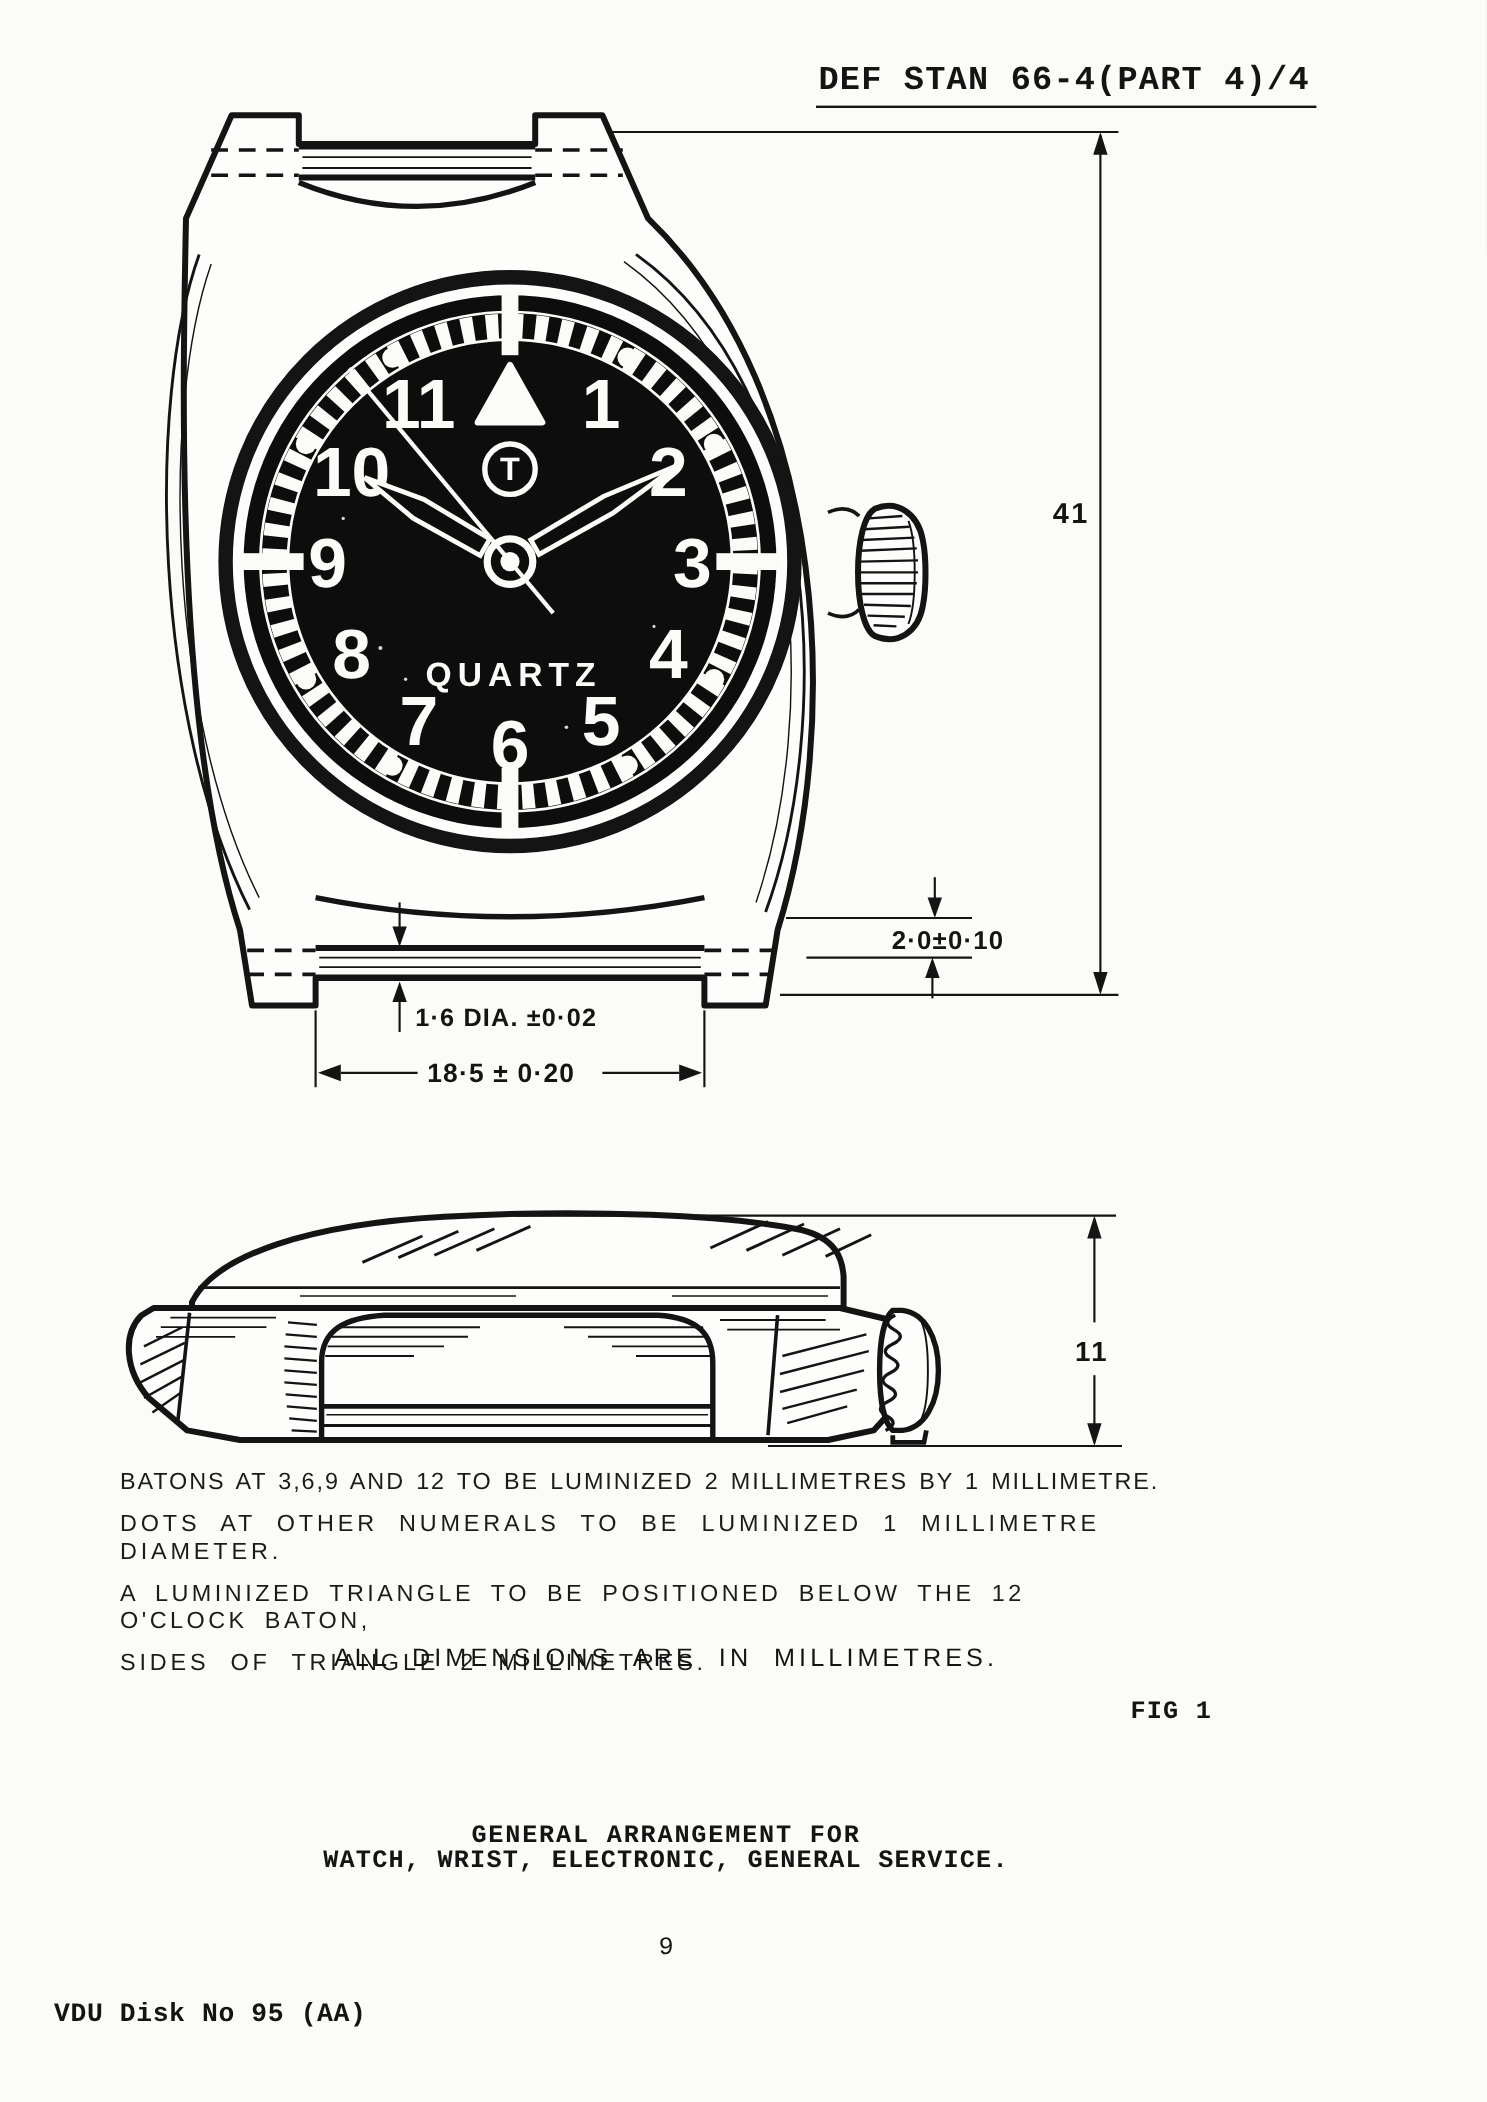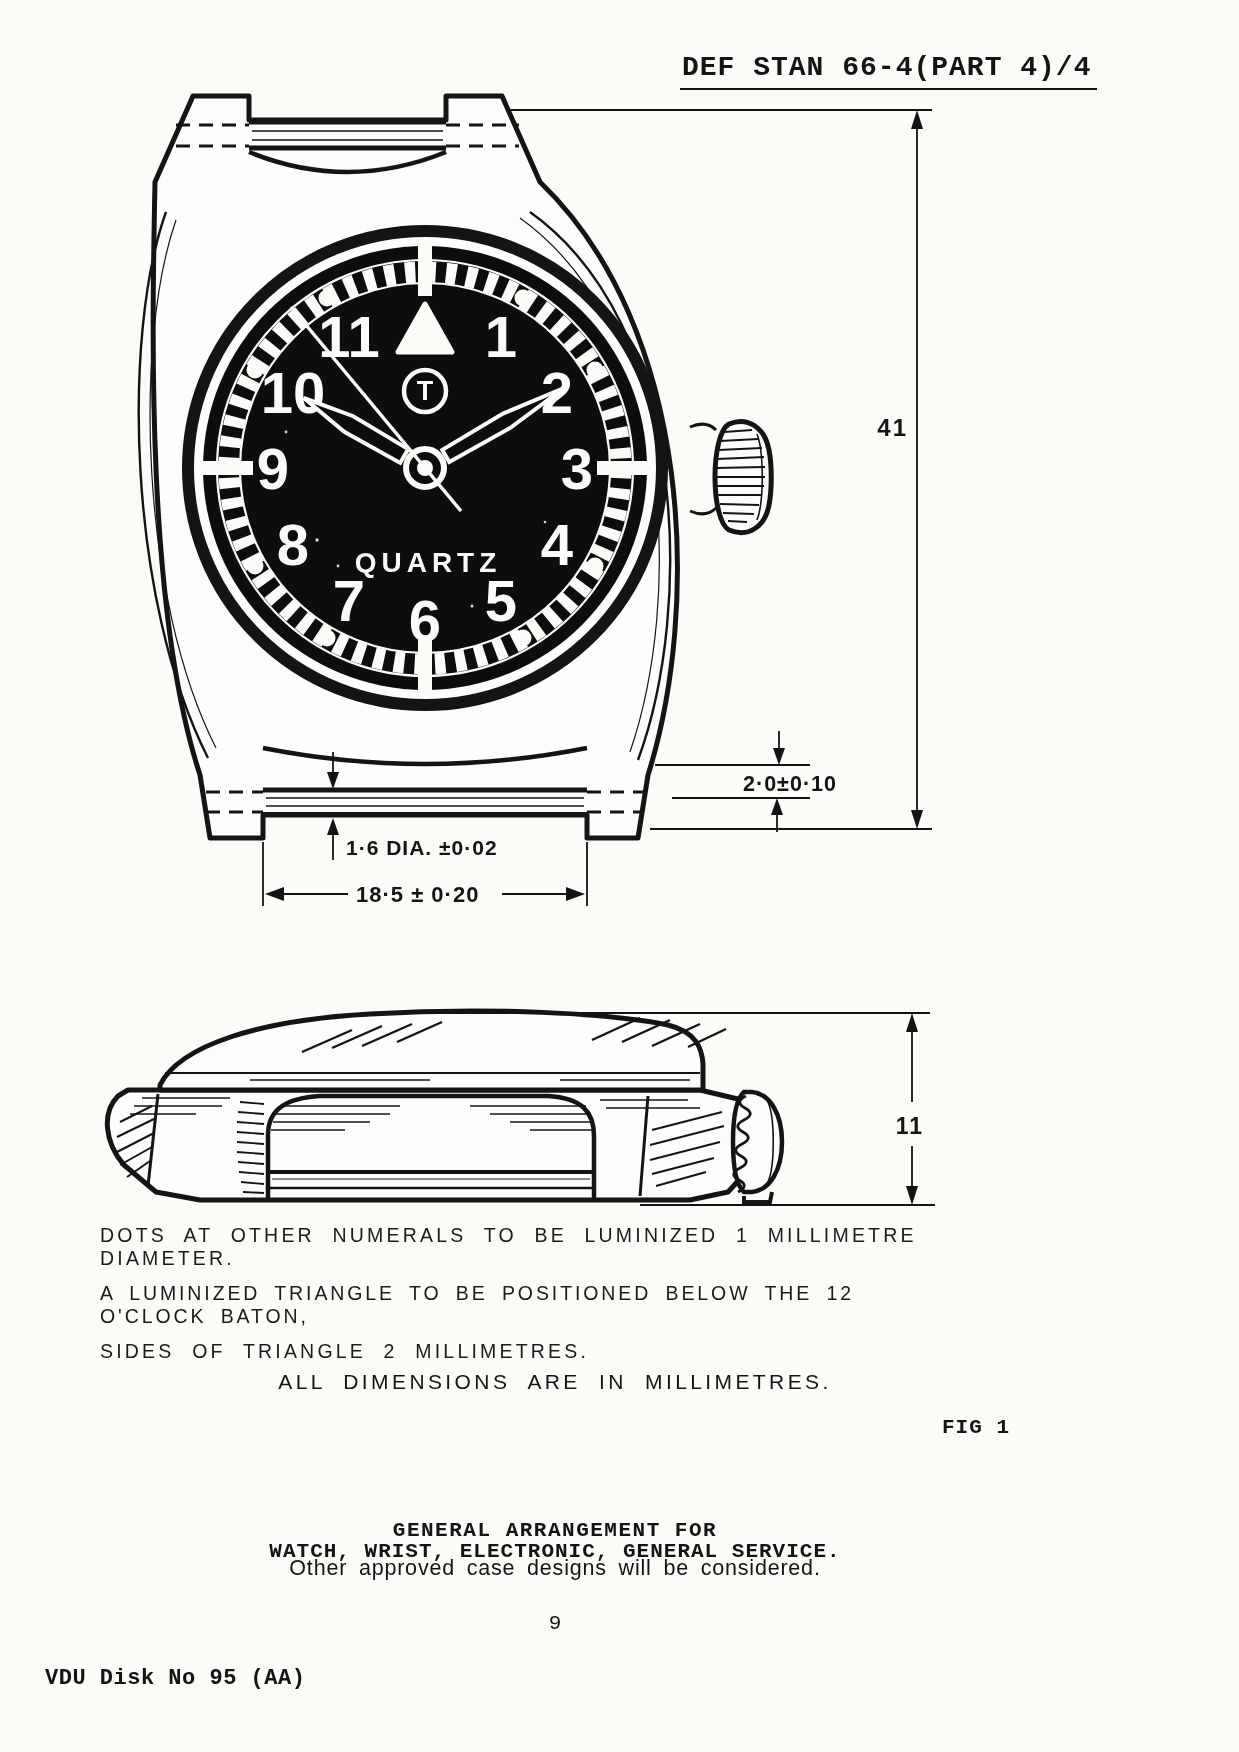--- a/index.html
+++ b/index.html
@@ -298,32 +298,32 @@
         <line x1="912" y1="1146" x2="912" y2="1202"></line>
         <polygon points="912,1205 906,1186 918,1186" fill="#141414" stroke="none"></polygon>
         <text x="910" y="1134" fill="#141414" stroke="none" text-anchor="middle" font-size="23" font-weight="bold" letter-spacing="2" font-family="Liberation Sans, sans-serif">11</text>
       </g>
     </g>
   </svg>
 
   <div id="header" class="abs mono">DEF STAN 66-4(PART 4)/4</div>
 
   <div id="notes" class="abs" style="white-space:normal;">
+    <p id="note1" class="note-line">BATONS AT 3,6,9 AND 12 TO BE LUMINIZED 2 MILLIMETRES BY 1 MILLIMETRE.</p>
     <p id="note2" class="note-line">DOTS AT OTHER NUMERALS TO BE LUMINIZED 1 MILLIMETRE DIAMETER.</p>
     <p id="note3" class="note-line">A LUMINIZED TRIANGLE TO BE POSITIONED BELOW THE 12 O'CLOCK BATON,</p>
     <p id="note4" class="note-line">SIDES OF TRIANGLE 2 MILLIMETRES.</p>
   </div>
 
   <div id="alldims" class="abs">ALL DIMENSIONS ARE IN MILLIMETRES.</div>
 
   <div id="figlabel" class="abs mono">FIG 1</div>
 
   <div id="title1" class="abs mono">GENERAL ARRANGEMENT FOR</div>
 
   <div id="title2" class="abs mono">WATCH, WRIST, ELECTRONIC, GENERAL SERVICE.</div>
 
-  <div id="othernote" class="abs">Other approved case designs will be considered.</div>
 
   <div id="pagenum" class="abs mono">9</div>
 
   <div id="footer" class="abs mono">VDU Disk No 95 (AA)</div>
 
 </div>
 
 </body></html>

